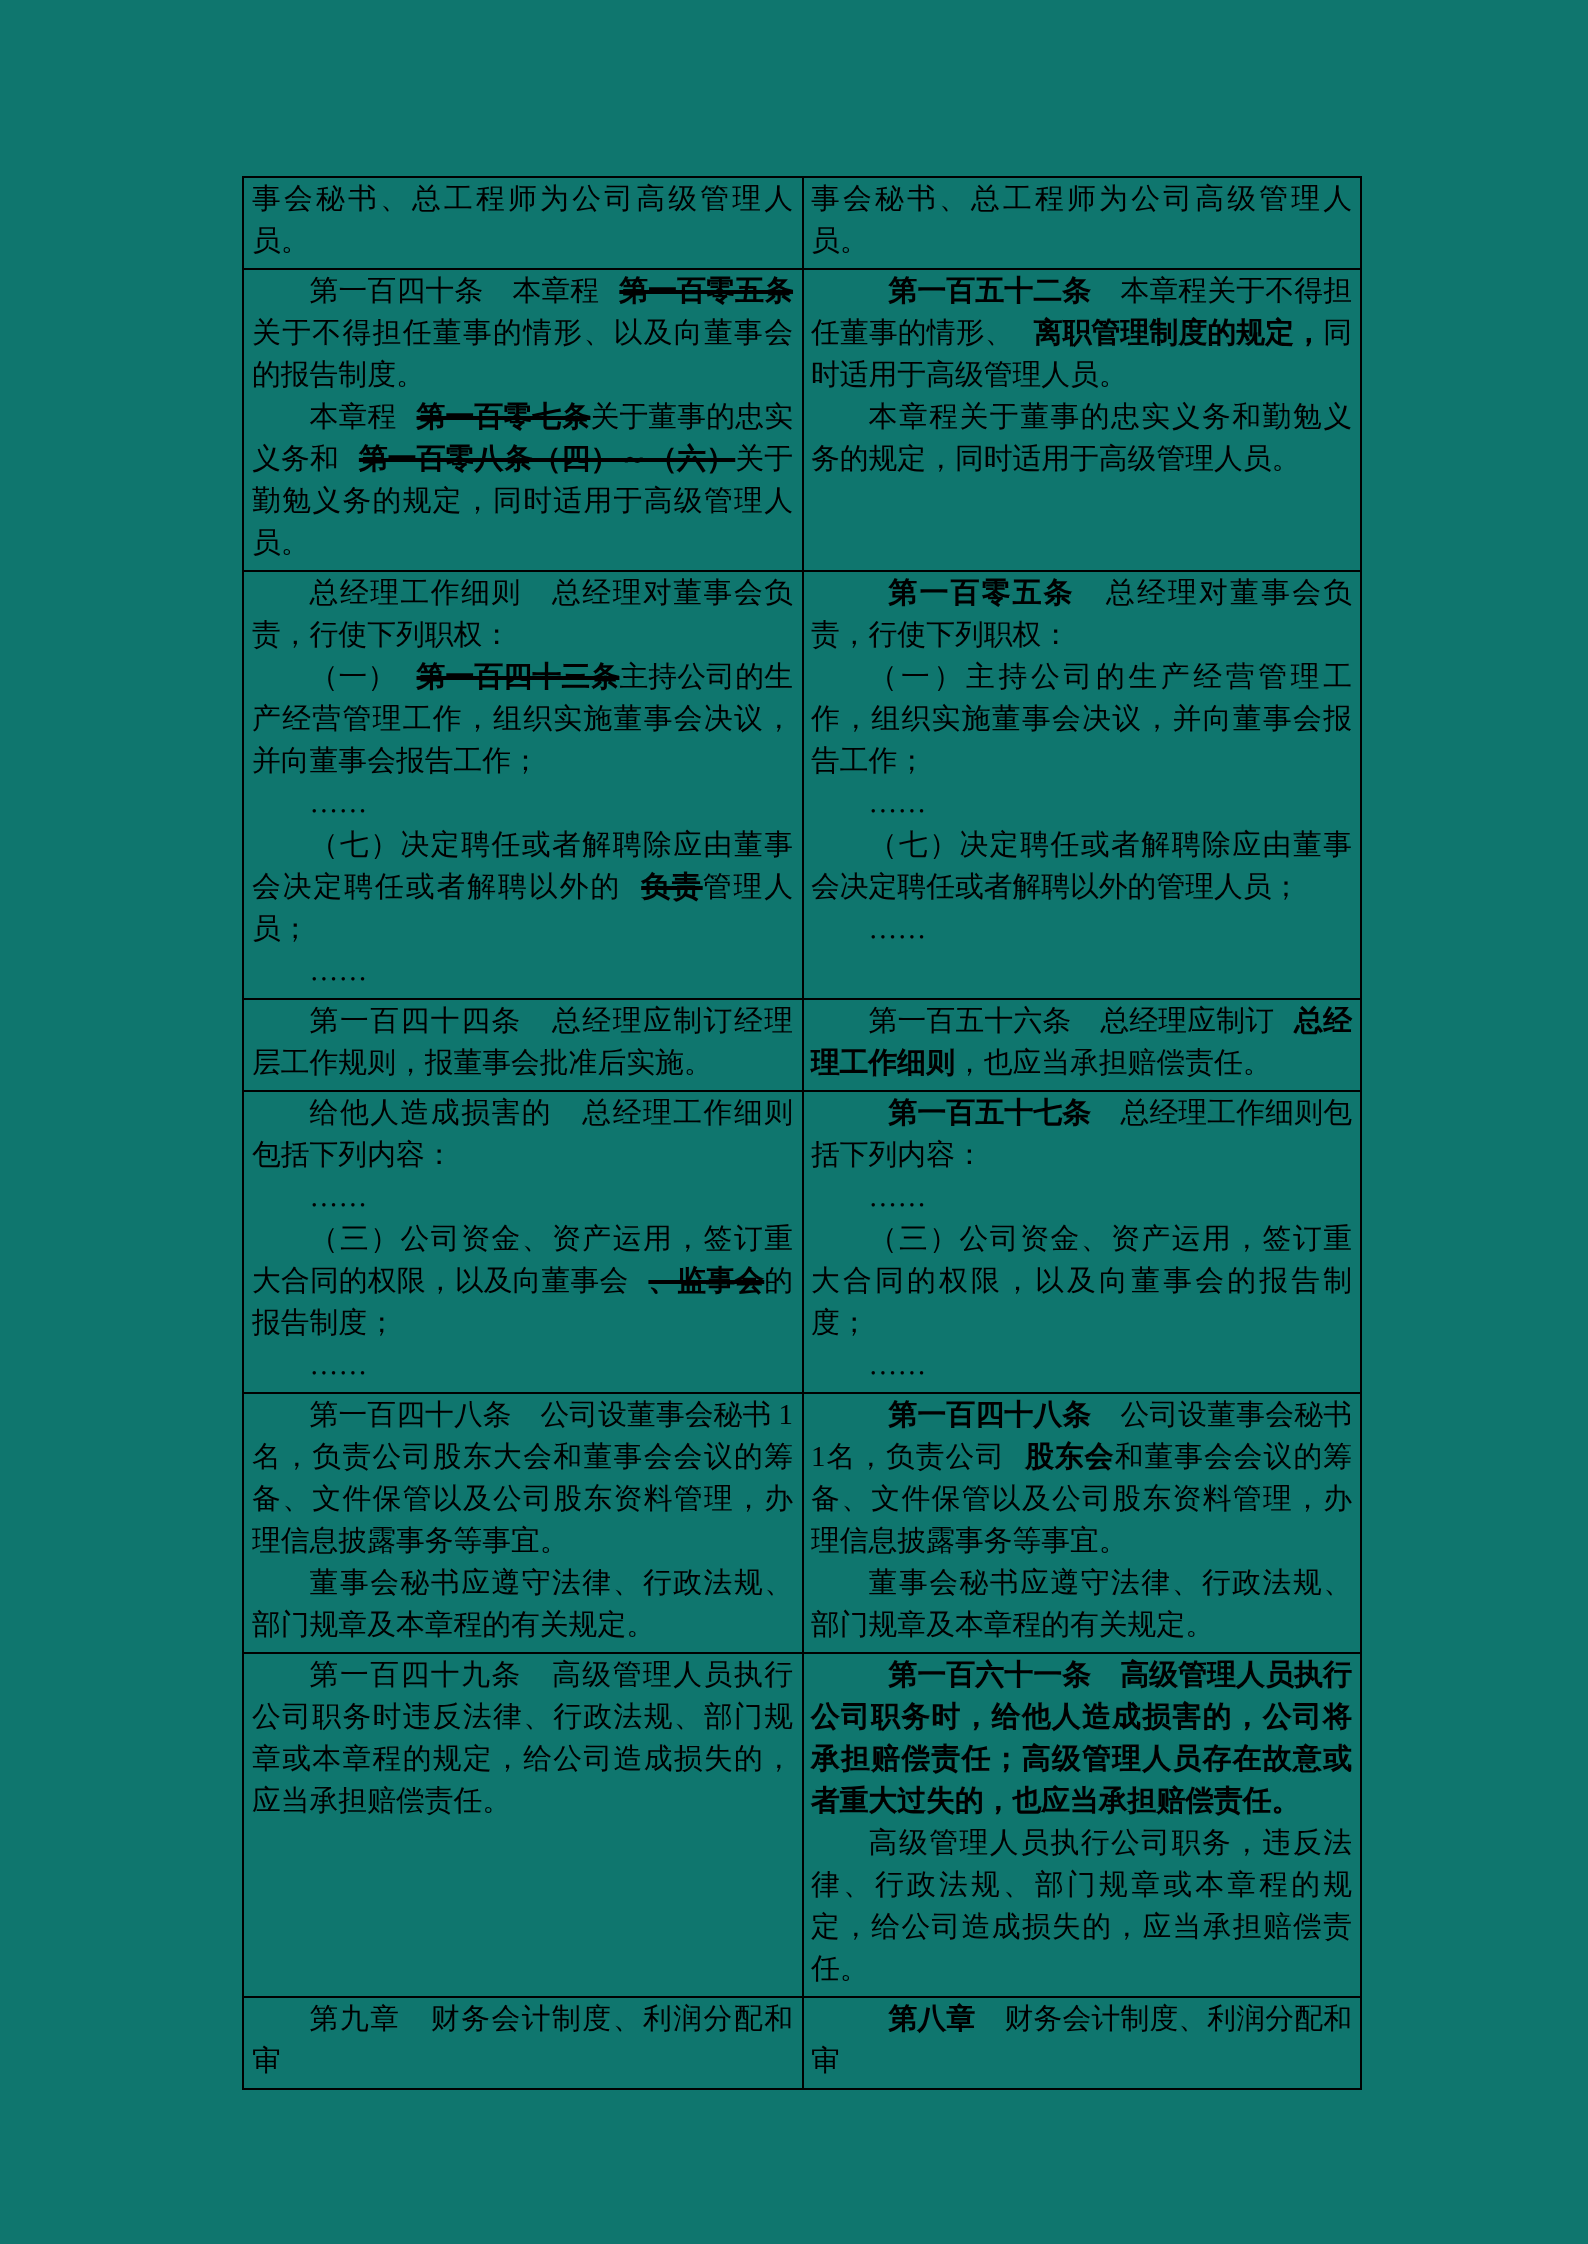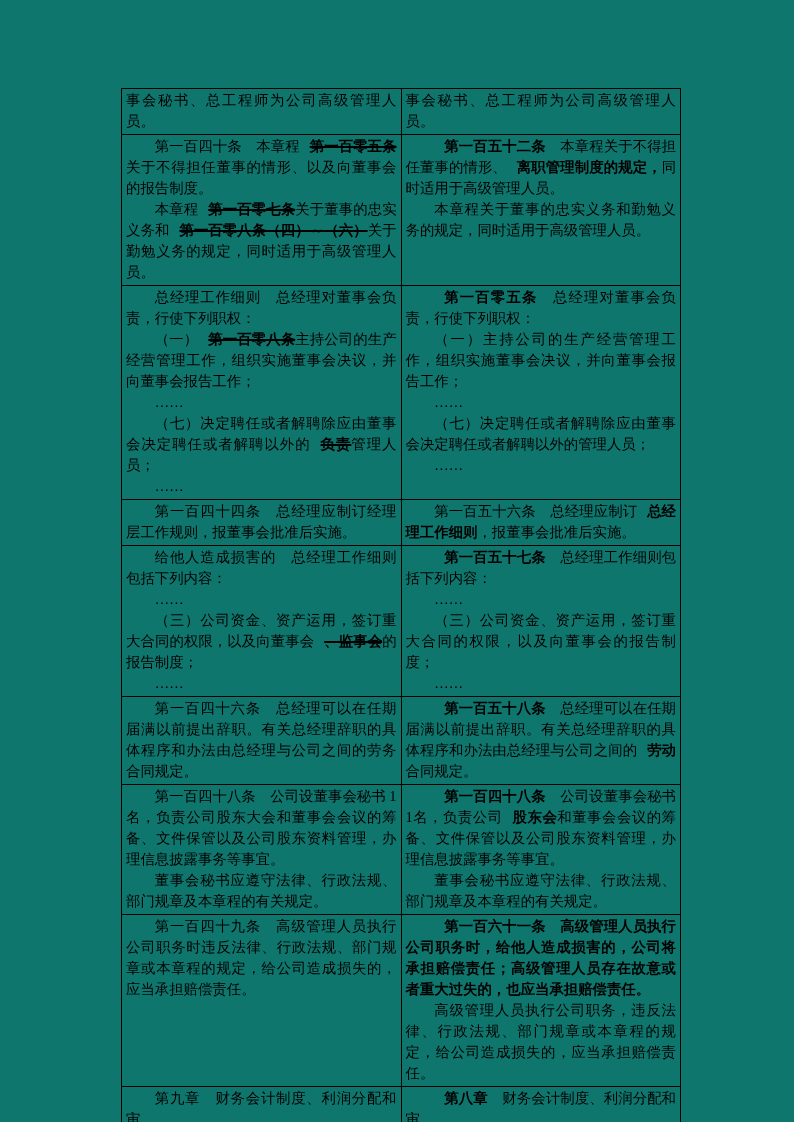--- a/index.html
+++ b/index.html
@@ -56,61 +56,53 @@
             <p class="para"><span class="">本章程</span><span class="b s">第一百零七条</span><span class="">关于董事的忠实义务和</span><span class="b s">第一百零八条（四）～（六）</span><span class="">关于勤勉义务的规定，同时适用于高级管理人员。</span></p>
           </td>
           <td>
             <p class="para"><span class="b ">第一百五十二条</span><span class="">　本章程关于不得担任董事的情形、</span><span class="b ">离职管理制度的规定，</span><span class="">同时适用于高级管理人员。</span></p>
             <p class="para"><span class="">本章程关于董事的忠实义务和勤勉义务的规定，同时适用于高级管理人员。</span></p>
           </td>
         </tr>
         <tr>
           <td>
             <p class="para"><span class="">总经理工作细则　总经理对董事会负责，行使下列职权：</span></p>
-            <p class="para"><span class="">（一）</span><span class="b s">第一百零八条</span><span class="">主持公司的生产经营管理工作，组织实施董事会决议，并向董事会报告工作；</span></p>
+            <p class="para"><span class="">（一）</span><span class="b s">第一百四十三条</span><span class="">主持公司的生产经营管理工作，组织实施董事会决议，并向董事会报告工作；</span></p>
             <p class="para"><span class="">……</span></p>
             <p class="para"><span class="">（七）决定聘任或者解聘除应由董事会决定聘任或者解聘以外的</span><span class="b s">负责</span><span class="">管理人员；</span></p>
             <p class="para"><span class="">……</span></p>
           </td>
           <td>
             <p class="para"><span class="b ">第一百零五条</span><span class="">　总经理对董事会负责，行使下列职权：</span></p>
             <p class="para"><span class="">（一）主持公司的生产经营管理工作，组织实施董事会决议，并向董事会报告工作；</span></p>
             <p class="para"><span class="">……</span></p>
             <p class="para"><span class="">（七）决定聘任或者解聘除应由董事会决定聘任或者解聘以外的管理人员；</span></p>
             <p class="para"><span class="">……</span></p>
           </td>
         </tr>
         <tr>
           <td>
             <p class="para"><span class="">第一百四十四条　总经理应制订经理层工作规则，报董事会批准后实施。</span></p>
           </td>
           <td>
-            <p class="para"><span class="">第一百五十六条　总经理应制订</span><span class="b ">总经理工作细则</span><span class="">，报董事会批准后实施。</span></p>
+            <p class="para"><span class="">第一百五十六条　总经理应制订</span><span class="b ">总经理工作细则</span><span class="">，也应当承担赔偿责任。</span></p>
           </td>
         </tr>
         <tr>
           <td>
             <p class="para"><span class="">给他人造成损害的　总经理工作细则包括下列内容：</span></p>
             <p class="para"><span class="">……</span></p>
             <p class="para"><span class="">（三）公司资金、资产运用，签订重大合同的权限，以及向董事会</span><span class="b s">、监事会</span><span class="">的报告制度；</span></p>
             <p class="para"><span class="">……</span></p>
           </td>
           <td>
             <p class="para"><span class="b ">第一百五十七条</span><span class="">　总经理工作细则包括下列内容：</span></p>
             <p class="para"><span class="">……</span></p>
             <p class="para"><span class="">（三）公司资金、资产运用，签订重大合同的权限，以及向董事会的报告制度；</span></p>
             <p class="para"><span class="">……</span></p>
-          </td>
-        </tr>
-        <tr>
-          <td>
-            <p class="para"><span class="">第一百四十六条　总经理可以在任期届满以前提出辞职。有关总经理辞职的具体程序和办法由总经理与公司之间的劳务合同规定。</span></p>
-          </td>
-          <td>
-            <p class="para"><span class="b ">第一百五十八条</span><span class="">　总经理可以在任期届满以前提出辞职。有关总经理辞职的具体程序和办法由总经理与公司之间的</span><span class="b ">劳动</span><span class="">合同规定。</span></p>
           </td>
         </tr>
         <tr>
           <td>
             <p class="para"><span class="">第一百四十八条　公司设董事会秘书 1名，负责公司股东大会和董事会会议的筹备、文件保管以及公司股东资料管理，办理信息披露事务等事宜。</span></p>
             <p class="para"><span class="">董事会秘书应遵守法律、行政法规、部门规章及本章程的有关规定。</span></p>
           </td>
           <td>
             <p class="para"><span class="b ">第一百四十八条</span><span class="">　公司设董事会秘书 1名，负责公司</span><span class="b ">股东会</span><span class="">和董事会会议的筹备、文件保管以及公司股东资料管理，办理信息披露事务等事宜。</span></p>
             <p class="para"><span class="">董事会秘书应遵守法律、行政法规、部门规章及本章程的有关规定。</span></p>

